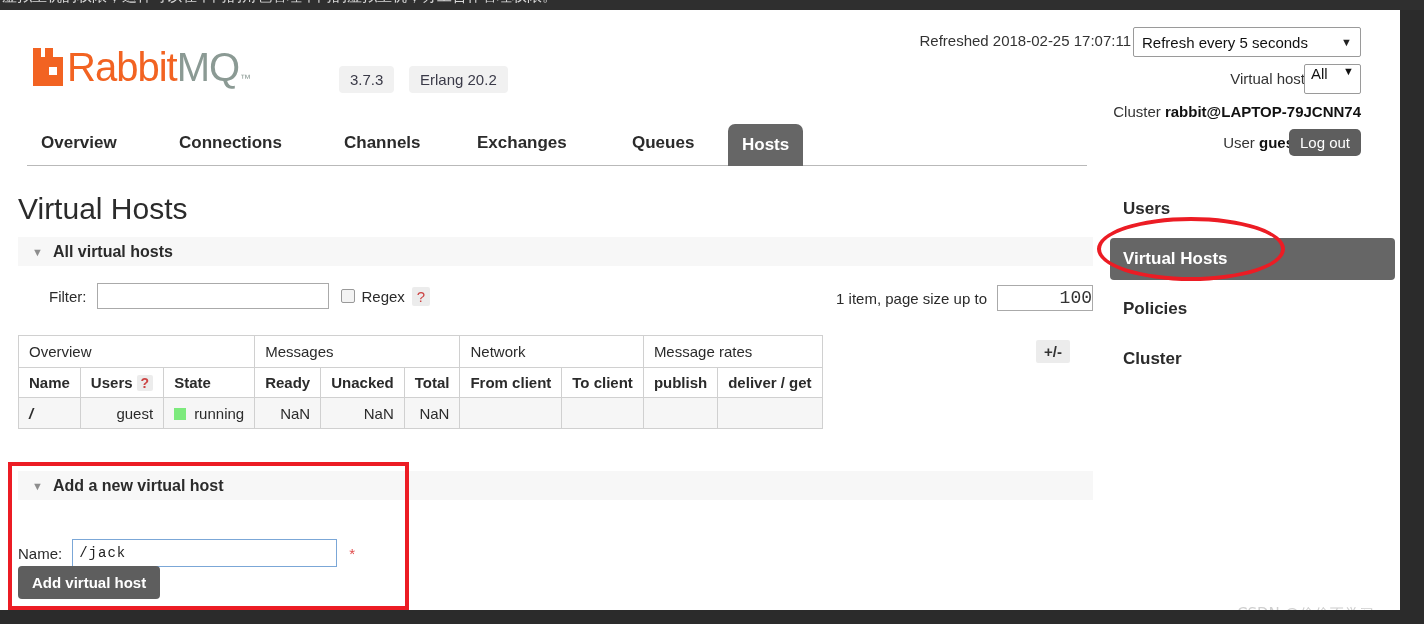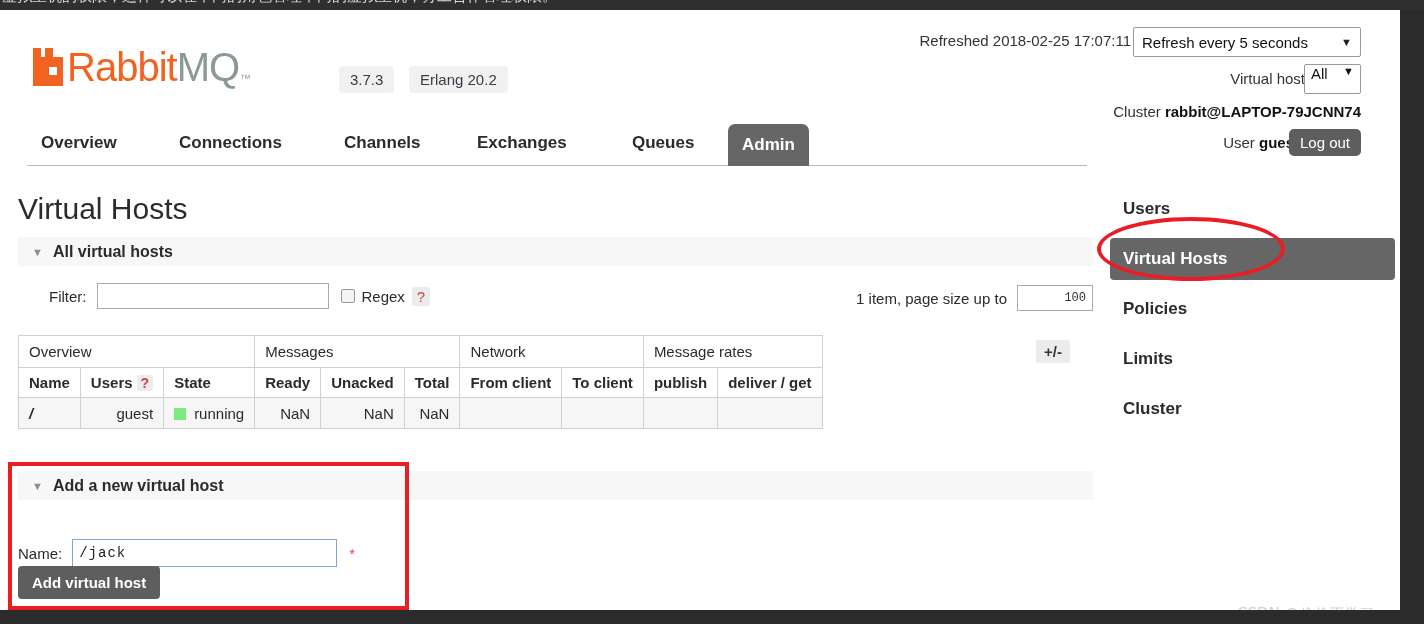--- a/index.html
+++ b/index.html
@@ -104,23 +104,23 @@
   #filter-row { position: absolute; left: 18px; top: 273px; display: flex; align-items: center; margin-left: 31px; }
   #filter-row .flabel { font-size: 15px; color: #2b2b2b; margin-right: 10px; }
   #filter-input { width: 232px; height: 26px; border: 1px solid #aaa; background: #fff; }
   #regex-box { width: 14px; height: 14px; border: 1px solid #999; background: #f3f3f3; margin-left: 12px; border-radius: 2px; }
   #regex-label { font-size: 15px; color: #2b2b2b; margin-left: 7px; }
   #regex-help { font-size: 15px; color: #c44; background: #ececec; padding: 1px 5px; margin-left: 7px; border-radius: 2px; }
 
   #pagesize-row { position: absolute; right: 307px; top: 275px; display: flex; align-items: center; }
   #pagesize-text { font-size: 15px; color: #2b2b2b; margin-right: 10px; white-space: nowrap; }
   #pagesize-input {
-    width: 76px; height: 26px; border: 1px solid #aaa; background: #fff;
-    font-family: "Liberation Mono", monospace; font-size: 12px; color: #333;
-    display: flex; align-items: center; justify-content: flex-end; padding-right: 6px;
+    width: 96px; height: 26px; border: 1px solid #aaa; background: #fff;
+    font-family: "Liberation Mono", monospace; font-size: 18px; color: #333;
+    display: flex; align-items: center; justify-content: flex-end; 
   }
 
   
   #vhost-table {
     position: absolute; left: 18px; top: 325px;
     border-collapse: collapse; font-size: 15px; color: #2b2b2b;
   }
   #vhost-table th, #vhost-table td { border: 1px solid #d0d0d0; padding: 6px 10px; }
   #vhost-table th.grp { font-weight: normal; text-align: left; height: 32px; background: #fff; }
   #vhost-table th.col { font-weight: bold; text-align: left; height: 30px; background: #fff; }
@@ -224,21 +224,21 @@
   </div>
   <div id="logout-btn">Log out</div>
 
   <div id="nav">
     <div class="rule"></div>
   <div class="tab" style="left: 27px;">Overview</div>
         <div class="tab" style="left: 165px;">Connections</div>
         <div class="tab" style="left: 463px;">Exchanges</div>
         <div class="tab" style="left: 330px;">Channels</div>
         <div class="tab" style="left: 618px;">Queues</div>
-        <div class="tab active" style="left: 728px;">Admin</div>
+        <div class="tab active" style="left: 728px;">Hosts</div>
       </div>
 
   <div id="page-title">Virtual Hosts</div>
 
   <div class="section-head" id="sec-all">
     <span class="tri">▼</span>
     <span>All virtual hosts</span>
   </div>
 
   <div id="filter-row">
@@ -303,21 +303,20 @@
     <div id="name-input">/jack</div>
     <span id="name-star">*</span>
   </div>
 
   <div id="add-btn">Add virtual host</div>
 
   <div id="sidebar">
         <div class="side-item">Users</div>
         <div class="side-item active">Virtual Hosts</div>
         <div class="side-item">Policies</div>
-        <div class="side-item">Limits</div>
         <div class="side-item">Cluster</div>
       </div>
 
   <div id="ellipse-anno"></div>
   <div id="box-anno"></div>
 
   <div id="watermark">CSDN @偷偷不学习</div>
 
 </div>
 </div>

